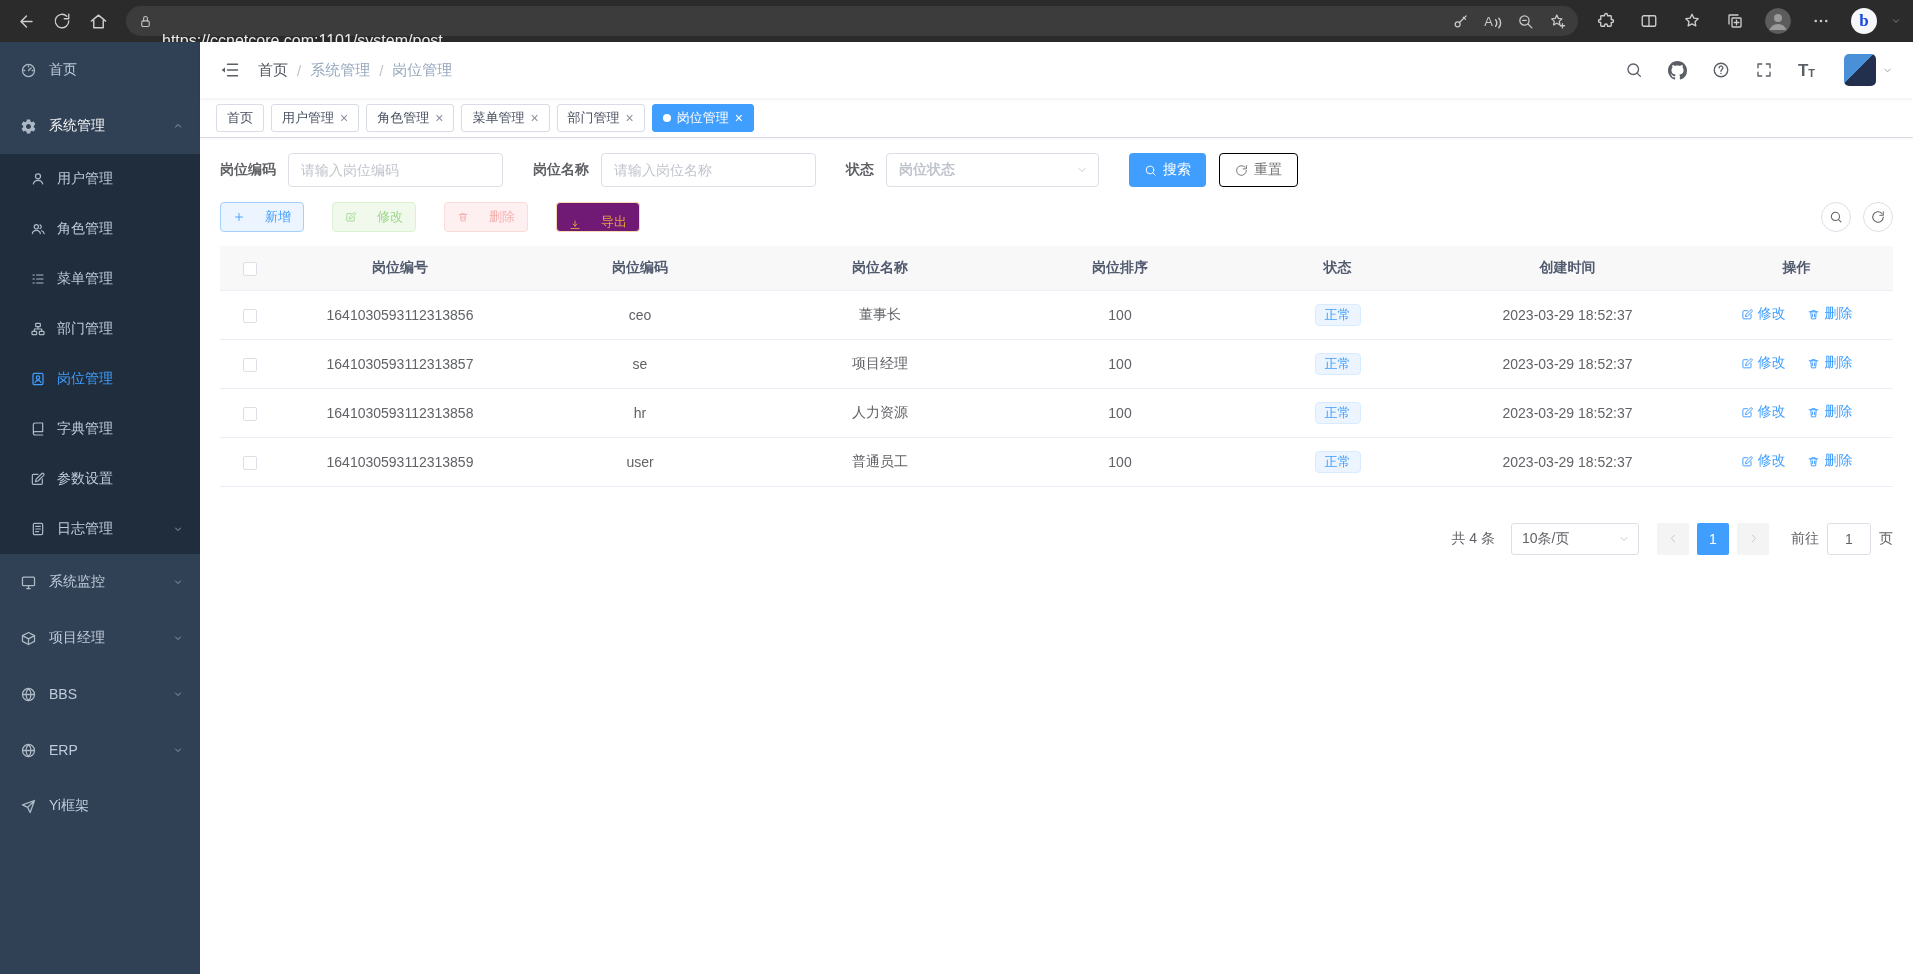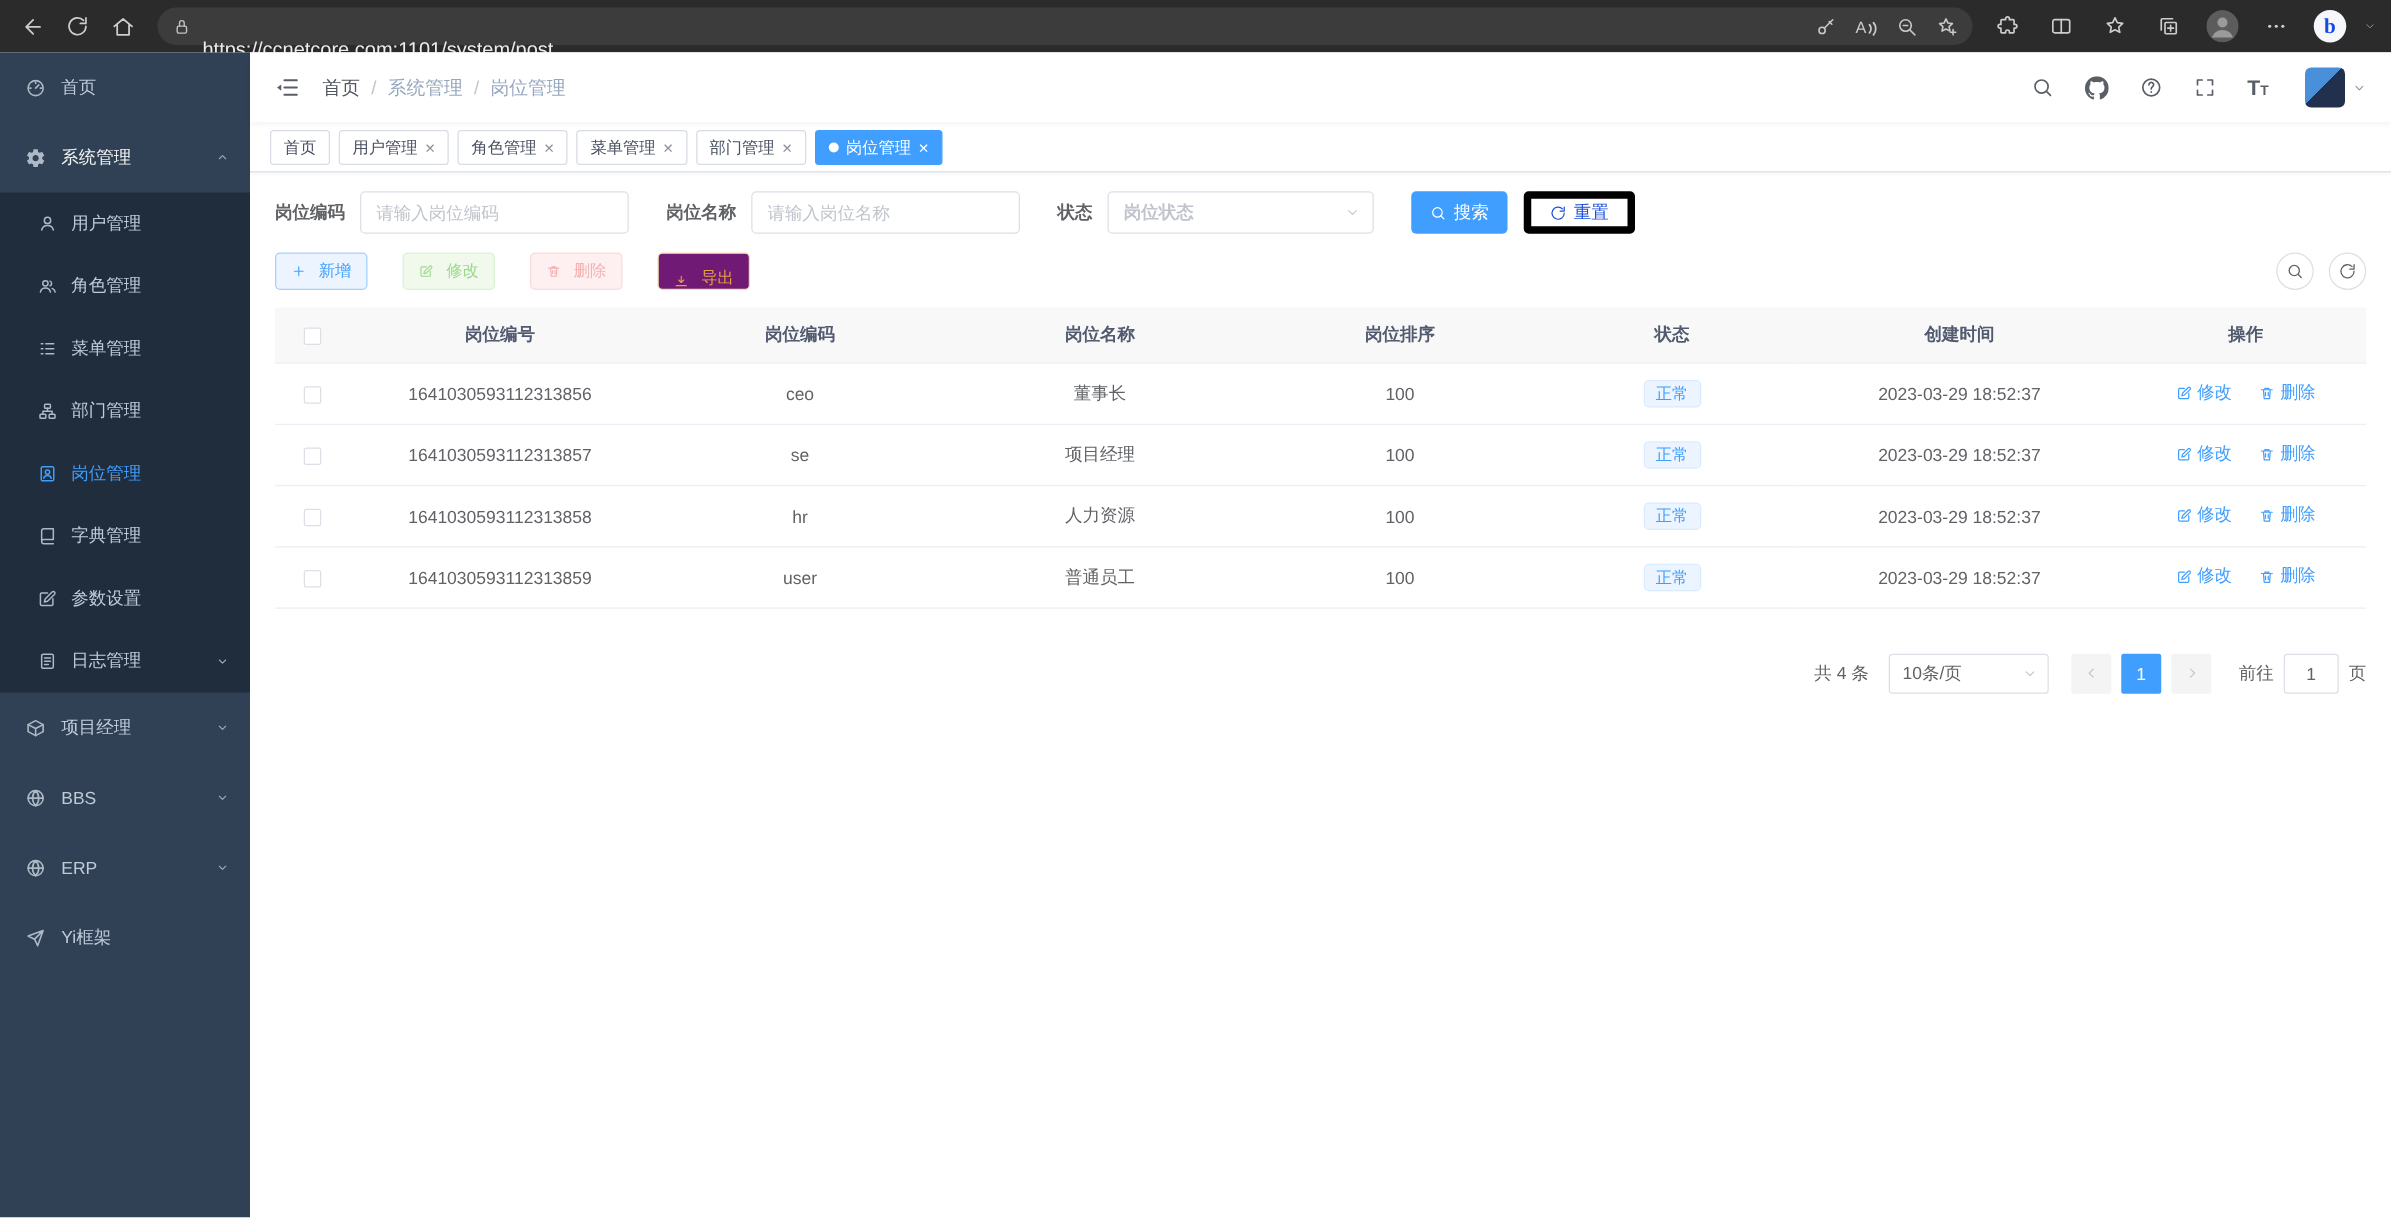--- a/index.html
+++ b/index.html
@@ -74,25 +74,25 @@
   .filter { display:flex; align-items:center; margin-bottom:15px; }
   .f-item { display:flex; align-items:center; margin-right:30px; }
   .f-item label { font-size:14px; font-weight:bold; color:#606266; margin-right:12px; white-space:nowrap; }
   .el-input { width:215px; height:34px; border:1px solid #dcdfe6; border-radius:4px; padding:0 12px; font-size:14px; color:#606266; outline:none; background:#fff; font-family:inherit; }
   .el-input::placeholder { color:#c0c4cc; }
   .el-select { width:213px; height:34px; border:1px solid #dcdfe6; border-radius:4px; padding:0 10px 0 12px; display:flex; align-items:center; justify-content:space-between; background:#fff; cursor:pointer; }
   .el-select .ph { font-size:14px; color:#c0c4cc;font-weight:bold; }
   .el-select .chev { color:#c0c4cc; }
   .btn { height:34px; padding:0 15px; border-radius:4px; font-size:14px; display:inline-flex; align-items:center; gap:6px; }
   .btn-primary { background:#409eff; color:#fff; margin-right:13px; }
-  .btn-plain { background:#fff; border:6px solid #000000; color:#1d4ed8; }
+  .btn-plain { background:#fff; border:1px solid #000000; color:#737373; }
 
   
   .toolbar { display:flex; align-items:center; margin-bottom:14px; }
-  .tbtn { height:30px; padding:0 12px; border-radius:4px; font-size:13px; display:inline-flex; align-items:center; gap:10px; border:1px solid transparent; margin-right:28px; }
+  .tbtn { height:30px; padding:0 12px; border-radius:4px; font-size:13px; display:inline-flex; align-items:center; gap:20px; border:1px solid transparent; margin-right:28px; }
   .tbtn-add { color:#409eff; background:#ecf5ff; border-color:#a3d0fd; }
   .tbtn-edit { color:#9ed78c; background:#f0f9eb; border-color:#dcf1d2; cursor:not-allowed; }
   .tbtn-del { color:#f4b0b0; background:#fef0f0; border-color:#fbdada; cursor:not-allowed; }
   .tbtn-exp { color:#e6a23c; background:#701a75; border-color:#f5dab1;align-items:flex-end; }
   .tool-right { margin-left:auto; display:flex; align-items:center; gap:12px; }
   .circle-btn { width:30px; height:30px; border-radius:50%; border:1px solid #dcdfe6; background:#fff; color:#606266; display:flex; align-items:center; justify-content:center; }
 
   
   table { width:100%; border-collapse:collapse; table-layout:fixed; }
   th { height:44px; background:#f8f8f9; color:#515a6e; font-size:14px; font-weight:bold; text-align:center; border-bottom:1px solid #ebeef5; }
@@ -288,20 +288,30 @@
                 <rect x="5" y="3.5" width="14" height="17" rx="2"></rect>
                 <path d="M8.5 8h7M8.5 12h7M8.5 16h4.5"></path>
               </svg>
             <span>日志管理</span>
             <svg class="s chev" width="12" height="12" viewBox="0 0 24 24">
                 <path d="m7 10 5 5 5-5"></path>
               </svg>
           </div>
         </div>
 
+        <div class="m-item">
+          <svg class="s mi" width="17" height="17" viewBox="0 0 24 24">
+              <rect x="3.5" y="4.5" width="17" height="12" rx="1.5"></rect>
+              <path d="M9.5 20.5h5M12 16.5v4"></path>
+            </svg>
+          <span>系统监控</span>
+          <svg class="s chev" width="12" height="12" viewBox="0 0 24 24">
+              <path d="m7 10 5 5 5-5"></path>
+            </svg>
+        </div>
         <div class="m-item">
           <svg class="s mi" width="17" height="17" viewBox="0 0 24 24">
               <path d="M3.5 8 12 3.5 20.5 8v8L12 20.5 3.5 16z"></path>
               <path d="M3.5 8 12 12.5 20.5 8M12 12.5v8"></path>
             </svg>
           <span>项目经理</span>
           <svg class="s chev" width="12" height="12" viewBox="0 0 24 24">
               <path d="m7 10 5 5 5-5"></path>
             </svg>
         </div>

